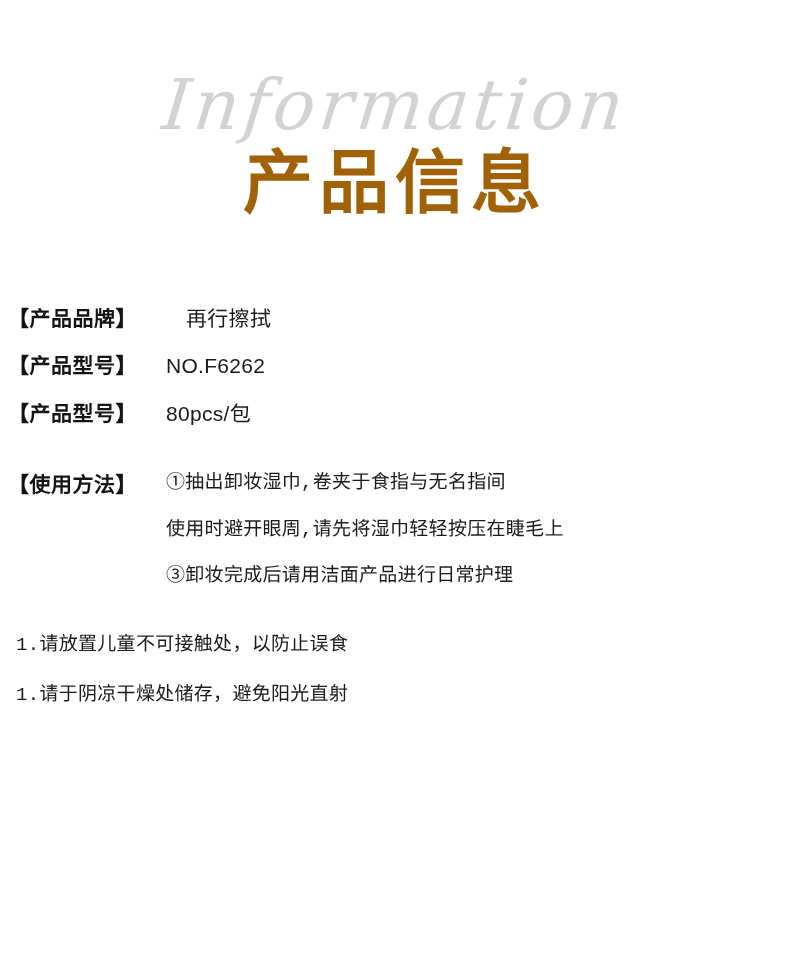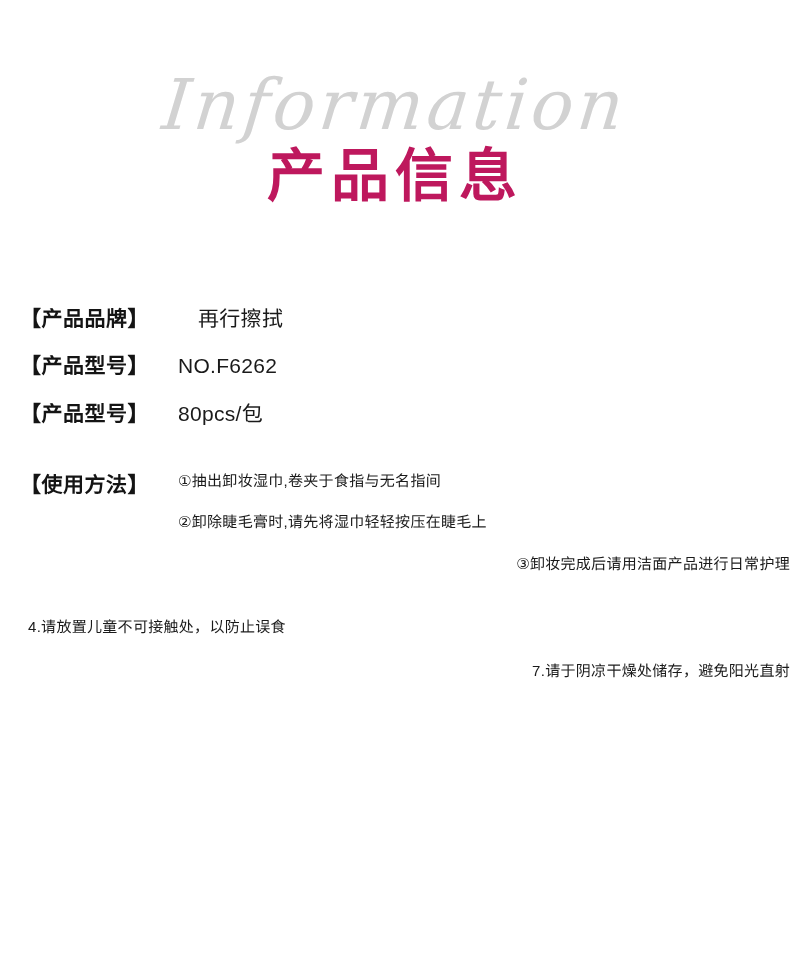--- a/index.html
+++ b/index.html
@@ -39,38 +39,38 @@
     line-height: 1;
     transform: skewX(-6deg);
   }
   .main-title {
     position: absolute;
     top: 143px;
     left: 0;
     width: 100%;
     text-align: center;
     font-family: "DejaVu Sans", "Liberation Sans", sans-serif;
-    font-size: 58px;
+    font-size: 70px;
     font-weight: 700;
     letter-spacing: 6px;
-    color: #be185d;
+    color: #a16207;
     line-height: 1.15;
   }
 
   
   .content {
     position: absolute;
     top: 305px;
     left: 0;
     width: 100%;
   }
   .row {
     display: flex;
     align-items: flex-start;
-    padding-left: 20px;
+    padding-left: 8px;
     margin-bottom: 19px;
   }
   .row.block-gap {
     margin-top: 43px;
   }
   .label {
     flex: 0 0 auto;
     width: 150px;
     font-size: 21px;
     font-weight: 700;
@@ -85,29 +85,29 @@
     font-weight: 400;
     color: #1a1a1a;
     line-height: 1.35;
     letter-spacing: 0.3px;
     padding-left: 8px;
   }
   .value.indent-brand {
     padding-left: 28px;
   }
   .multi .line {
-    font-size: 15px;
+    font-size: 19px;
     color: #1a1a1a;
     line-height: 1.35;
     letter-spacing: 0.3px;
     margin-bottom: 21px;
+    font-family: Liberation Mono, monospace;
   }
   .multi .line:last-child {
     margin-bottom: 0;
-    text-align: right;
   }
   .notes .line {
     margin-bottom: 24px;
   }
 </style>
 </head>
 <body>
 
 <div class="header">
   <div class="script-title">Information</div>
@@ -129,25 +129,25 @@
 
   <div class="row">
     <div class="label">【产品型号】</div>
     <div class="value">80pcs/包</div>
   </div>
 
   <div class="row block-gap">
     <div class="label">【使用方法】</div>
     <div class="value multi">
       <div class="line">①抽出卸妆湿巾,卷夹于食指与无名指间</div>
-      <div class="line">②卸除睫毛膏时,请先将湿巾轻轻按压在睫毛上</div>
+      <div class="line">使用时避开眼周,请先将湿巾轻轻按压在睫毛上</div>
       <div class="line">③卸妆完成后请用洁面产品进行日常护理</div>
     </div>
   </div>
 
   <div class="row block-gap">
     <div class="value multi notes">
-      <div class="line">4.请放置儿童不可接触处，以防止误食</div>
-      <div class="line">7.请于阴凉干燥处储存，避免阳光直射</div>
+      <div class="line">1.请放置儿童不可接触处，以防止误食</div>
+      <div class="line">1.请于阴凉干燥处储存，避免阳光直射</div>
     </div>
   </div>
 
 </div>
 
 </body></html>

